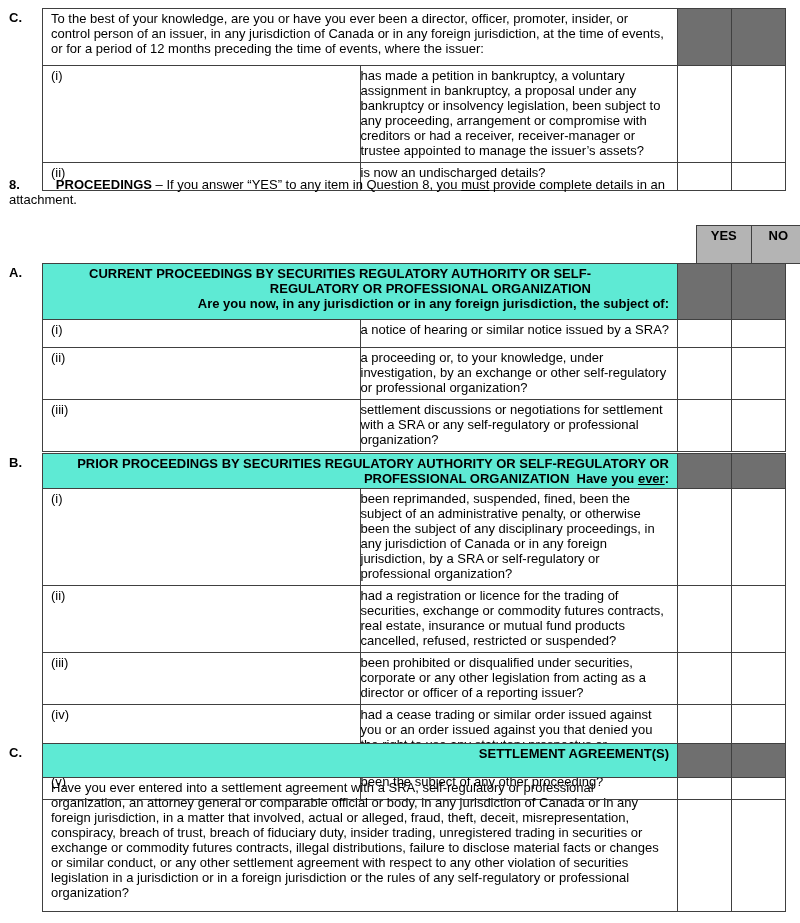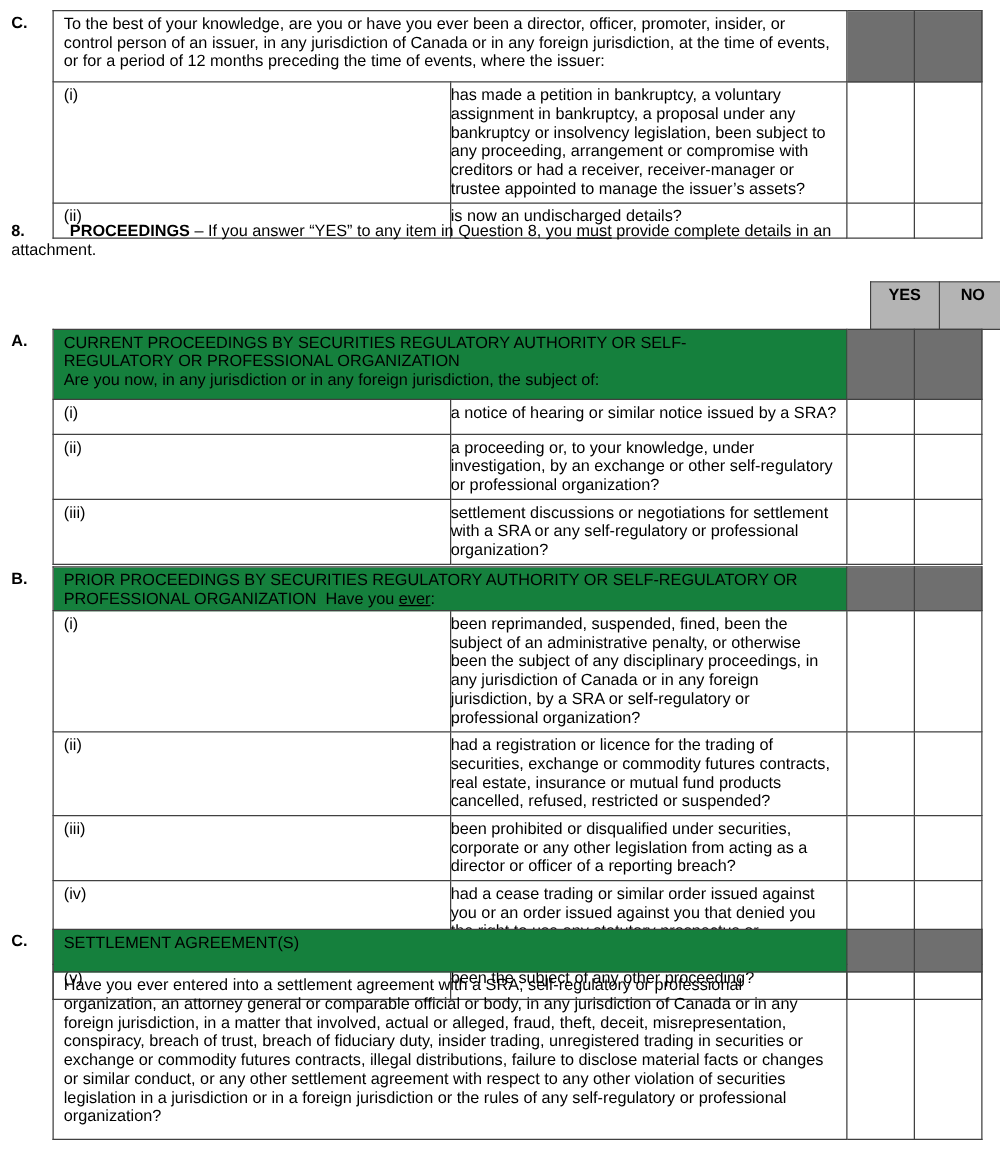--- a/index.html
+++ b/index.html
@@ -6,21 +6,21 @@
   body { width: 800px; height: 923px; position: relative; overflow: hidden;
          font-family: "Liberation Sans", sans-serif; font-size: 13px; color: #000; }
   .abs { position: absolute; }
   .sec-letter { position: absolute; font-weight: bold; font-size: 13px; }
   table.q { position: absolute; border-collapse: collapse; table-layout: fixed; }
   table.q td { border: 1.5px solid #404040; vertical-align: top; padding: 0; }
   .lbl { width: 56px; padding: 2px 0 0 8px !important; }
   .txt { padding: 2px 6px 4px 0 !important; line-height: 15px; }
   .ans { width: 53px; }
   .shade-dark { background: #6f6f6f; }
-  .hdr { background: #15803d; font-weight: normal; padding: 2px 8px !important; line-height: 15px; }
+  .hdr { background: #5eead4; font-weight: bold; padding: 2px 8px !important; line-height: 15px; text-align: right; }
   .plain-text { padding: 2px 8px 4px 8px !important; line-height: 15px; }
   .yn { text-align: center; font-weight: bold; background: #b4b4b4; padding-top: 2px !important; }
   u { text-decoration: underline; }
 </style>
 </head>
 <body>
 
 <span class="sec-letter" style="left:9px; top:10px;">C.</span>
 <table class="q" style="left:42px; top:8px; width:744px;">
   <tbody>
@@ -106,21 +106,21 @@
     <td class="ans"></td>
   </tr>
   <tr style="height:58px;">
     <td class="lbl">(ii)</td>
     <td class="txt">had a registration or licence for the trading of securities, exchange or commodity futures contracts, real estate, insurance or mutual fund products cancelled, refused, restricted or suspended?</td>
     <td class="ans"></td>
     <td class="ans"></td>
   </tr>
   <tr style="height:44px;">
     <td class="lbl">(iii)</td>
-    <td class="txt">been prohibited or disqualified under securities, corporate or any other legislation from acting as a director or officer of a reporting breach?</td>
+    <td class="txt">been prohibited or disqualified under securities, corporate or any other legislation from acting as a director or officer of a reporting issuer?</td>
     <td class="ans"></td>
     <td class="ans"></td>
   </tr>
   <tr style="height:43px;margin-left:25px;">
     <td class="lbl">(iv)</td>
     <td class="txt">had a cease trading or similar order issued against you or an order issued against you that denied you the right to use any statutory prospectus or registration exemption?</td>
     <td class="ans"></td>
     <td class="ans"></td>
   </tr>
   <tr style="height:28px;">

